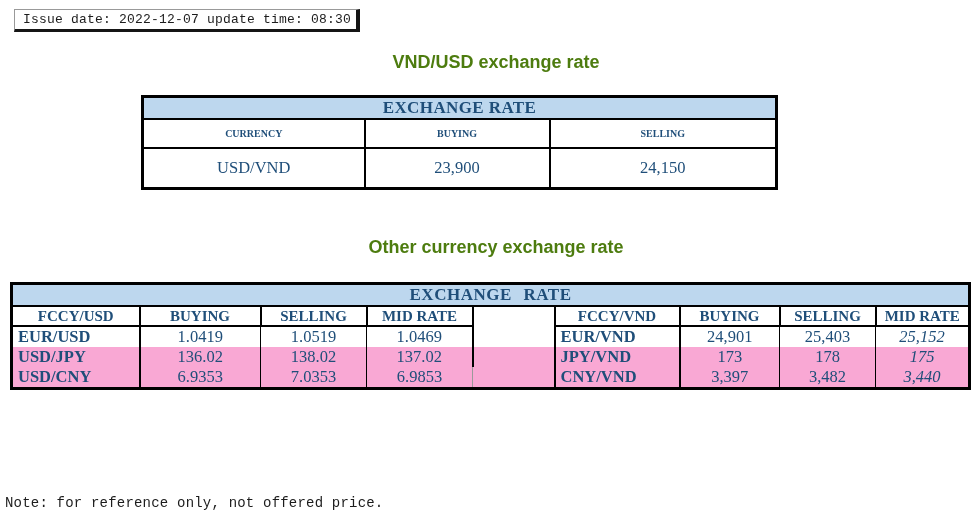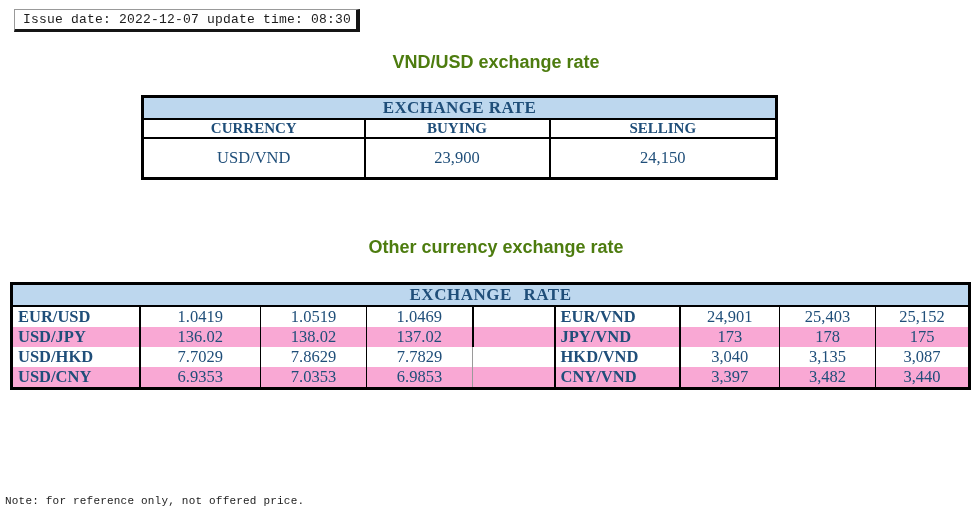--- a/index.html
+++ b/index.html
@@ -31,21 +31,21 @@
   }
 
   
   .t1 { position:absolute; left:141px; top:95px; width:634px; border:3px solid #000; background:#fff; }
   .t1 .band th {
     background:#BDD7EE; border-bottom:2.5px solid #000;
     font-size:17px; font-weight:bold; height:19px; letter-spacing:0.4px;
   }
   .t1 .hdr th {
     border-right:2.5px solid #000; border-bottom:2.5px solid #000;
-    font-size:15px; font-weight:bold; height:19px;margin-top:48px;
+    font-size:10px; font-weight:bold; height:29px;margin-top:48px;
   }
   .t1 .hdr th:last-child { border-right:none; }
   .t1 .data td { border-right:2.5px solid #000; font-size:16.5px; height:40px;margin-top:16px; }
   .t1 .data td:last-child { border-right:none; }
 
   
   .t2 { position:absolute; left:10px; top:282px; width:958px; border:3px solid #000; background:#fff; }
   .t2 .band th {
     background:#BDD7EE; border-bottom:2.5px solid #000;
     font-size:17px; font-weight:bold; height:20px;
@@ -56,27 +56,27 @@
     font-size:15px; font-weight:bold; height:20px;
   }
   .t2 .hdr th.gap { border-bottom:none; }
   .t2 .hdr th.last { border-right:none; }
   .t2 td { font-size:16.5px; height:16px; }
   .t2 td.pair { text-align:left; padding-left:5px; font-weight:bold; border-right:2px solid #000; }
   .t2 td.num  { border-right:1.5px solid #000; }
   .t2 td.mid-thick { border-right:2.5px solid #000; }
   .t2 td.mid-thin  { border-right:1px solid #9a9a9a; }
   .t2 td.gap  { border-right:2.5px solid #000; }
-  .t2 td.last { border-right:none; }
+  .t2 td.last { border-right:none;font-style:italic; }
   .t2 tr.stripe td { background:#f9a8d4; }
 
   .note {
     position:absolute; left:5px; top:495px;
     font-family:"Liberation Mono","DejaVu Sans Mono",monospace;
-    font-size:11px; color:#1c1c1c; letter-spacing:0.2px;
+    font-size:14px; color:#1c1c1c; letter-spacing:0.2px;
   }
 </style>
 </head>
 <body>
 
 <div class="issue-box">
   <span>Issue date: 2022-12-07 update time: 08:30</span>
 </div>
 
 <div class="title" id="title1">VND/USD exchange rate</div>
@@ -115,20 +115,31 @@
     <col style="width:82px">
     <col style="width:125px">
       <col style="width:100px">
       <col style="width:96px">
       <col style="width:94px">
   </colgroup>
   <tbody>
       <tr class="band">
     <th colspan="9">EXCHANGE RATE</th>
   </tr>
+  <tr class="hdr">
+    <th>FCCY/USD</th>
+    <th>BUYING</th>
+    <th>SELLING</th>
+    <th>MID RATE</th>
+    <th class="gap"></th>
+    <th>FCCY/VND</th>
+    <th>BUYING</th>
+    <th>SELLING</th>
+    <th class="last">MID RATE</th>
+  </tr>
 
   <tr class="data">
     <td class="pair">EUR/USD</td>
     <td class="num">1.0419</td>
     <td class="num">1.0519</td>
     <td class="mid-thick">1.0469</td>
     <td class="gap"></td>
     <td class="pair">EUR/VND</td>
     <td class="num">24,901</td>
     <td class="num">25,403</td>
@@ -140,31 +151,20 @@
     <td class="num">136.02</td>
     <td class="num">138.02</td>
     <td class="mid-thick">137.02</td>
     <td class="gap"></td>
     <td class="pair">JPY/VND</td>
     <td class="num">173</td>
     <td class="num">178</td>
     <td class="last">175</td>
   </tr>
 
-  <tr class="data">
-    <td class="pair">USD/HKD</td>
-    <td class="num">7.7029</td>
-    <td class="num">7.8629</td>
-    <td class="mid-thin">7.7829</td>
-    <td class="gap"></td>
-    <td class="pair">HKD/VND</td>
-    <td class="num">3,040</td>
-    <td class="num">3,135</td>
-    <td class="last">3,087</td>
-  </tr>
 
   <tr class="data stripe">
     <td class="pair">USD/CNY</td>
     <td class="num">6.9353</td>
     <td class="num">7.0353</td>
     <td class="mid-thin">6.9853</td>
     <td class="gap"></td>
     <td class="pair">CNY/VND</td>
     <td class="num">3,397</td>
     <td class="num">3,482</td>

